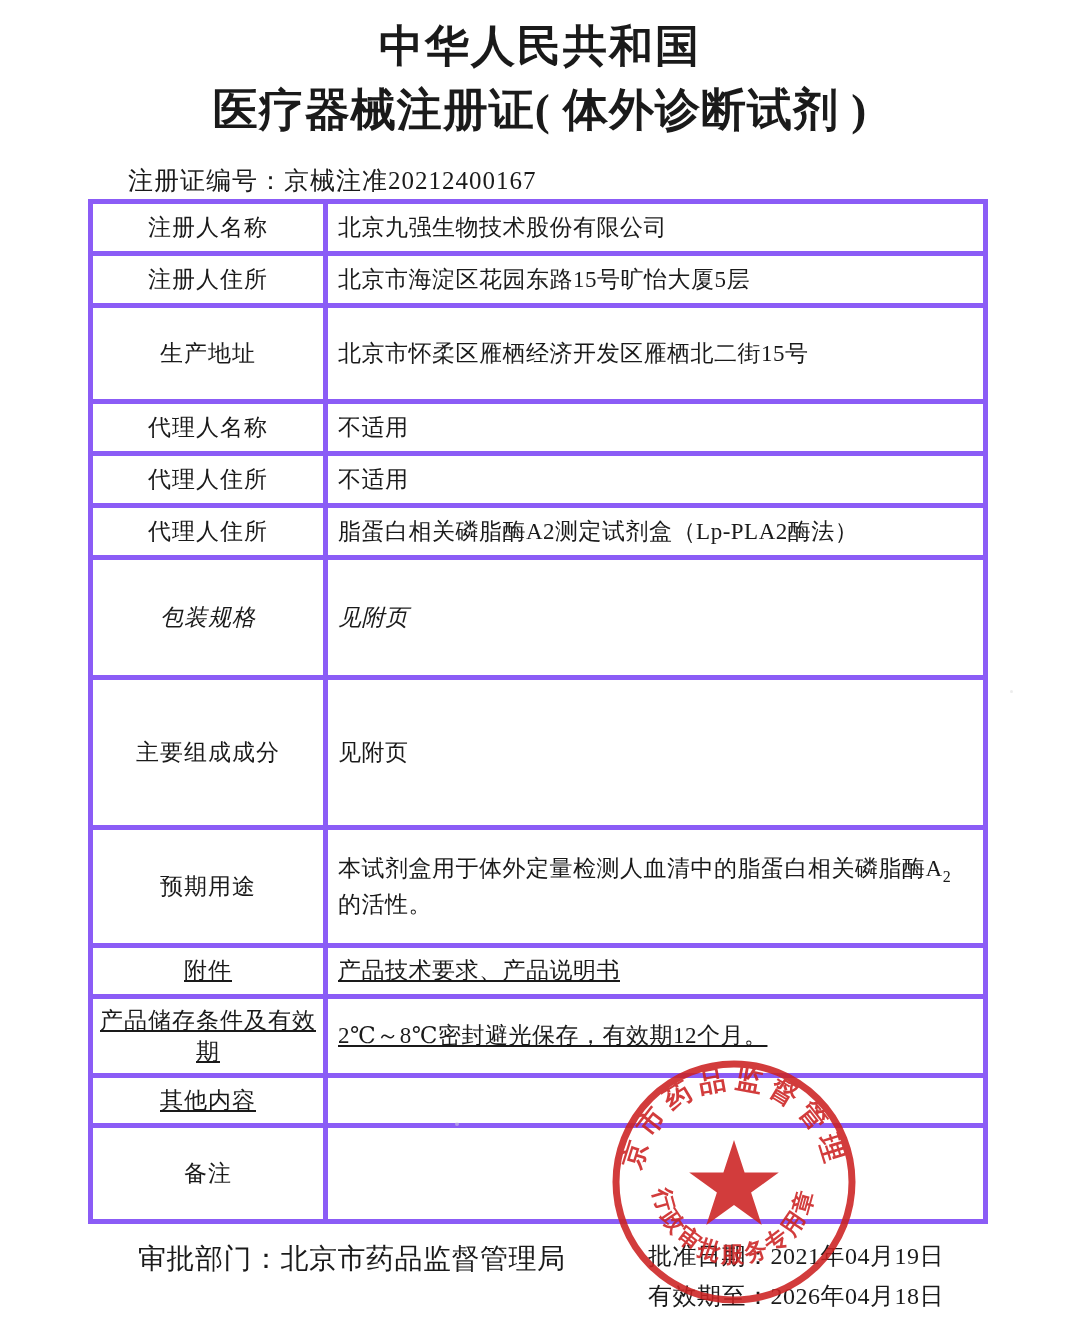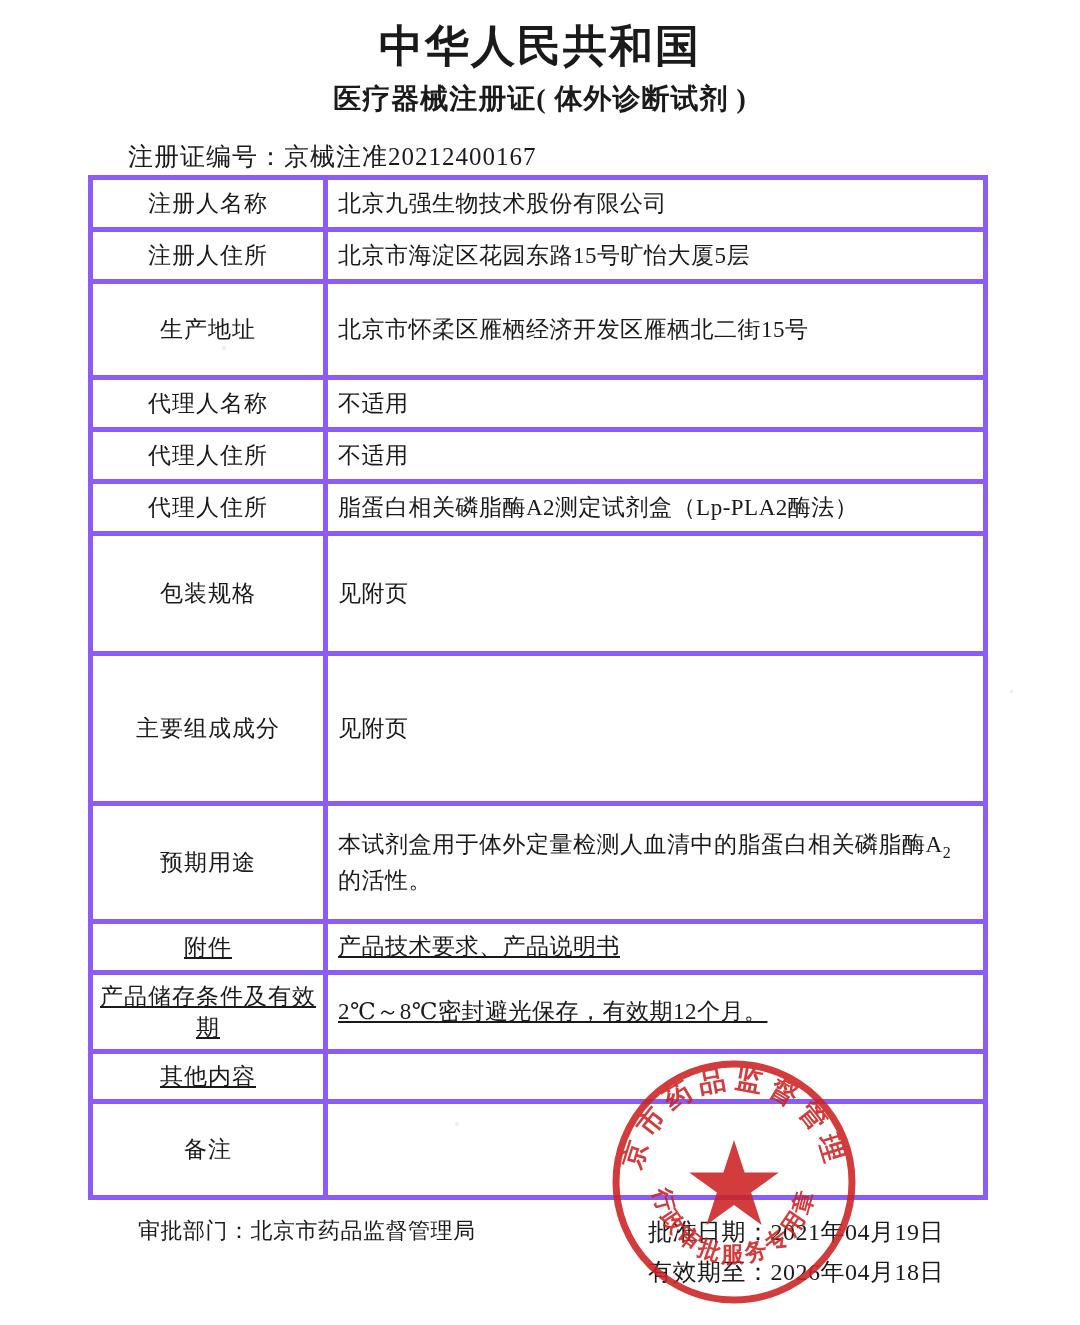--- a/index.html
+++ b/index.html
@@ -29,21 +29,21 @@
     text-align: center;
     padding-top: 18px;
   }
   .title-line1 {
     font-size: 44px;
     font-weight: bold;
     letter-spacing: 2px;
     line-height: 1.3;
   }
   .title-line2 {
-    font-size: 28px;
+    font-size: 45px;
     font-weight: bold;
     letter-spacing: 1px;
     line-height: 1.4;
     margin-top: 4px;
   }
 
   
   .cert-no {
     margin: 22px 0 2px 128px;
     font-size: 25px;
@@ -70,41 +70,41 @@
     padding: 6px 4px;
     line-height: 1.35;
   }
   td.value {
     padding: 6px 8px 6px 10px;
     line-height: 1.45;
     letter-spacing: 0.5px;
   }
   .r-normal { height: 52px; }
   .r-tall   { height: 96px; }
-  .r-xtall  { height: 120px; }
+  .r-xtall  { height: 120px; font-style: italic; }
   .r-huge   { height: 150px; }
   .r-purpose{ height: 118px; }
   .r-small  { height: 50px; text-decoration: underline; }
 
   .value sub {
     font-size: 16px;
     vertical-align: sub;
   }
 
   
   .footer {
     position: relative;
     margin-top: 8px;
     height: 120px;
   }
   .approve-dept {
     position: absolute;
     left: 138px;
     top: 8px;
-    font-size: 22px;
+    font-size: 28px;
     letter-spacing: 0.5px;
   }
   .approve-date {
     position: absolute;
     left: 648px;
     top: 8px;
     font-size: 24px;
     letter-spacing: 0.5px;
   }
   .valid-until {

